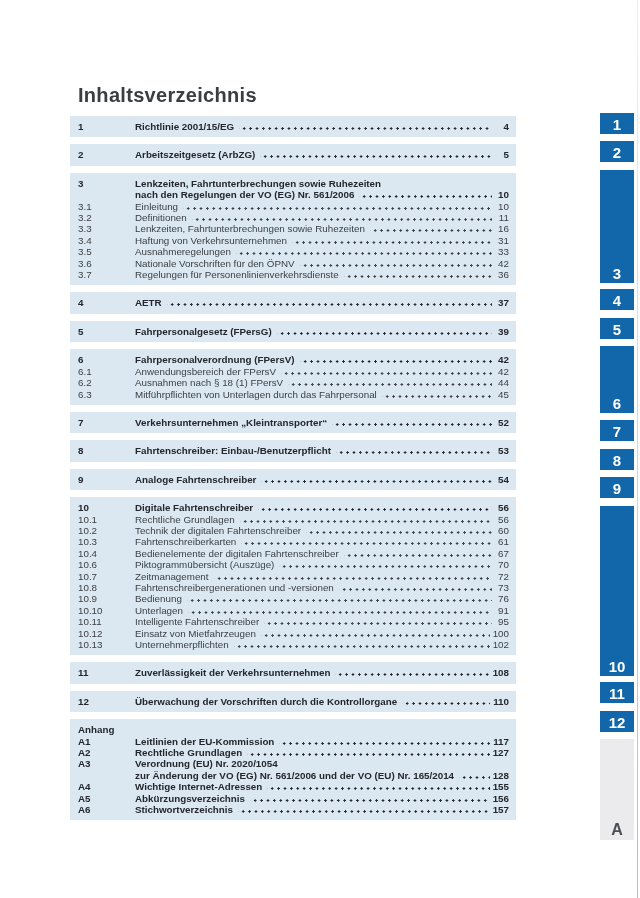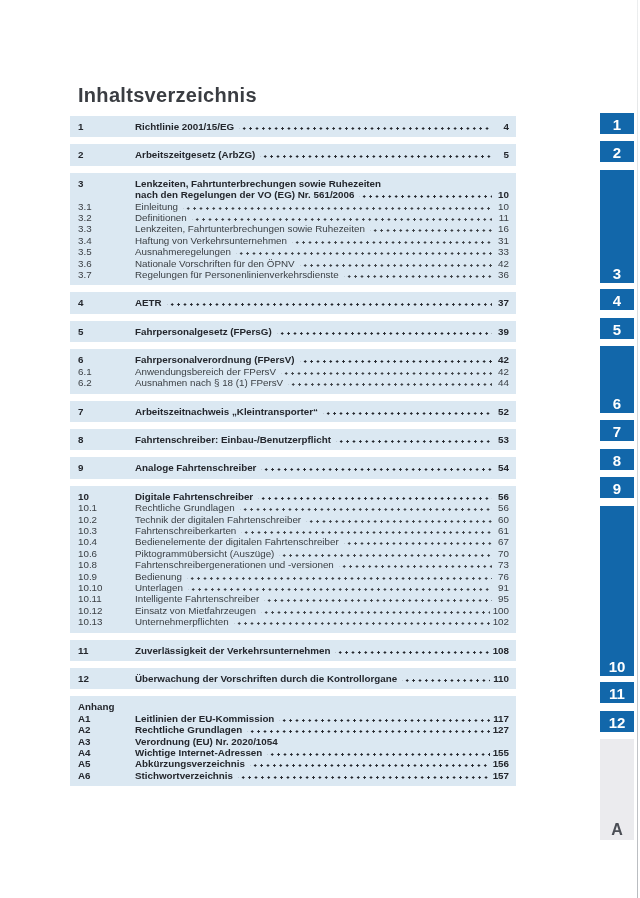--- a/index.html
+++ b/index.html
@@ -217,26 +217,34 @@
             </div>
           </div>
           <div class="row">
             <div class="row-line">
               <span class="num">6.2</span>
               <span class="txt">Ausnahmen nach § 18 (1) FPersV</span>
               <span class="dots"></span>
               <span class="pg">44</span>
             </div>
           </div>
+          <div class="row">
+            <div class="row-line">
+              <span class="num">6.3</span>
+              <span class="txt">Mitführpflichten von Unterlagen durch das Fahrpersonal</span>
+              <span class="dots"></span>
+              <span class="pg">45</span>
+            </div>
+          </div>
         </div>
         <div class="section">
           <div class="row bold">
             <div class="row-line">
               <span class="num">7</span>
-              <span class="txt">Arbeitszeitnachweis „Kleintransporter“</span>
+              <span class="txt">Verkehrsunternehmen „Kleintransporter“</span>
               <span class="dots"></span>
               <span class="pg">52</span>
             </div>
           </div>
         </div>
         <div class="section">
           <div class="row bold">
             <div class="row-line">
               <span class="num">8</span>
               <span class="txt">Fahrtenschreiber: Einbau-/Benutzerpflicht</span>
@@ -299,20 +307,28 @@
           <div class="row">
             <div class="row-line">
               <span class="num">10.6</span>
               <span class="txt">Piktogrammübersicht (Auszüge)</span>
               <span class="dots"></span>
               <span class="pg">70</span>
             </div>
           </div>
           <div class="row">
             <div class="row-line">
+              <span class="num">10.7</span>
+              <span class="txt">Zeitmanagement</span>
+              <span class="dots"></span>
+              <span class="pg">72</span>
+            </div>
+          </div>
+          <div class="row">
+            <div class="row-line">
               <span class="num">10.8</span>
               <span class="txt">Fahrtenschreibergenerationen und -versionen</span>
               <span class="dots"></span>
               <span class="pg">73</span>
             </div>
           </div>
           <div class="row">
             <div class="row-line">
               <span class="num">10.9</span>
               <span class="txt">Bedienung</span>
@@ -393,20 +409,26 @@
               <span class="num">A2</span>
               <span class="txt">Rechtliche Grundlagen</span>
               <span class="dots"></span>
               <span class="pg">127</span>
             </div>
           </div>
           <div class="row bold">
             <div class="row-line">
               <span class="num">A3</span>
               <span class="txt">Verordnung (EU) Nr. 2020/1054</span>
+            </div>
+            <div class="row-line">
+              <span class="num"></span>
+              <span class="txt">zur Änderung der VO (EG) Nr. 561/2006 und der VO (EU) Nr. 165/2014</span>
+              <span class="dots"></span>
+              <span class="pg">128</span>
             </div>
           </div>
           <div class="row bold">
             <div class="row-line">
               <span class="num">A4</span>
               <span class="txt">Wichtige Internet-Adressen</span>
               <span class="dots"></span>
               <span class="pg">155</span>
             </div>
           </div>

